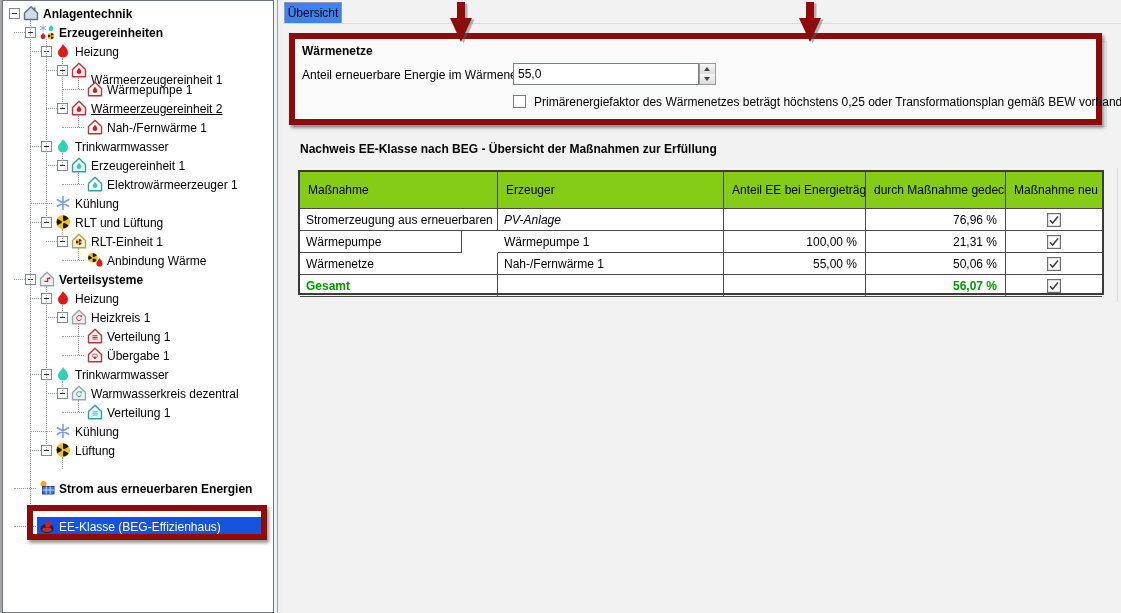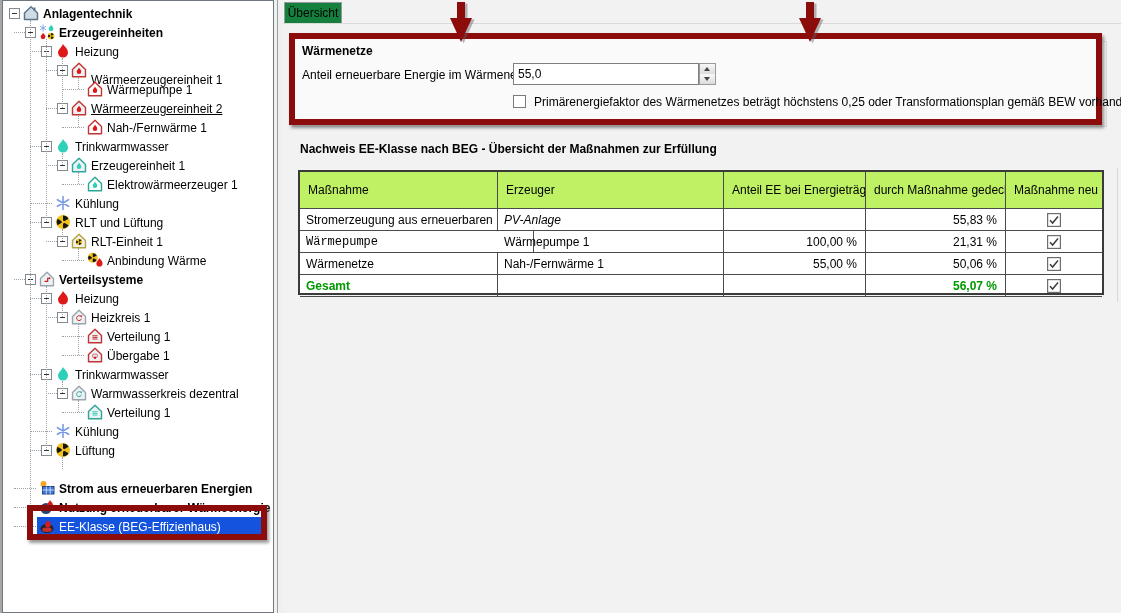--- a/index.html
+++ b/index.html
@@ -13,21 +13,21 @@
   .tree-label.sel{color:#fff;font-weight:bold;}
   .sel-rect{position:absolute;background:#1353dd;}
   .expand-box{position:absolute;width:11px;height:11px;background:#fff;border:1px solid #848b90;box-sizing:border-box;}
   .expand-box .minus{position:absolute;left:2px;top:4px;width:5px;height:1px;background:#333;}
   .tree-icon{position:absolute;width:16px;height:16px;}
   .guide-v{position:absolute;width:0;border-left:1px dotted #9aa0a6;}
   .guide-h{position:absolute;height:0;border-top:1px dotted #9aa0a6;}
   .splitter{left:277px;top:0;width:1px;height:613px;background:#9aa0a6;}
   .right-bg{left:283px;top:0;width:838px;height:613px;background:#f2f2f2;}
   .tabstrip-line{left:283px;top:23px;width:838px;height:1px;background:#dadada;}
-  .tab{left:284px;top:2px;width:58px;height:21px;background:#15803d;border:1px solid #949aa0;border-bottom:none;
+  .tab{left:284px;top:2px;width:58px;height:21px;background:#3b82f6;border:1px solid #949aa0;border-bottom:none;
        box-sizing:border-box;text-align:center;line-height:20px;z-index:2;}
   .groupbox{left:293px;top:41px;width:814px;height:86px;border:1px solid #d9dcde;box-sizing:border-box;}
   .red-box{border:6px solid #8c0c0c;box-shadow:2px 3px 3px rgba(70,70,70,.55);box-sizing:border-box;background:#fafafa;z-index:1;}
   .rb-right{left:289px;top:33px;width:813px;height:92px;}
   .rb-tree{left:27px;top:505px;width:240px;height:35px;background:transparent;z-index:3;}
   .section-title{left:302px;top:44px;font-weight:bold;z-index:2;}
   .share-label{left:302px;top:68px;z-index:2;}
   .share-input{left:513px;top:63px;width:186px;height:22px;border:1px solid #7a8084;background:#fff;
        box-sizing:border-box;padding:0 4px;font:12px "Liberation Sans",sans-serif;z-index:2;}
   .spinner{left:699px;top:63px;width:17px;height:22px;border:1px solid #9a9a9a;box-sizing:border-box;background:#e8e8e8;z-index:2;}
@@ -36,21 +36,21 @@
   .spin-btn.dn{top:10px;}
   .tri{position:absolute;left:4px;width:0;height:0;border-left:3px solid transparent;border-right:3px solid transparent;}
   .tri.up{top:3px;border-bottom:4px solid #444;}
   .tri.dn{top:3px;border-top:4px solid #444;}
   .pef-box{left:513px;top:95px;width:13px;height:13px;border:1px solid #7a7a7a;background:#fff;box-sizing:border-box;z-index:2;}
   .pef-label{left:534px;top:95px;z-index:2;white-space:nowrap;}
   .table-title{left:300px;top:142px;font-weight:bold;}
   .grid{left:298px;top:170px;width:806px;height:125px;border:2px solid #3a3a3a;background:#fff;box-sizing:border-box;}
   .gcell{position:absolute;box-sizing:border-box;border-right:1px solid #4a4a4a;border-bottom:1px solid #4a4a4a;
          overflow:hidden;white-space:pre-line;display:flex;align-items:center;}
-  .gcell.head{background:#bef264;}
+  .gcell.head{background:#84cc16;}
   .gcell.num{justify-content:flex-end;padding-right:8px;white-space:nowrap;}
   .gcell.txt{padding-left:6px;white-space:nowrap;}
   .gcell.ctr{justify-content:center;}
   .gcell.last{border-right:none;}
   .content-edge{left:1117px;top:168px;width:1px;height:134px;background:#d8d8d8;}
   .anno-arrow{z-index:4;}
 </style>
 </head>
 <body>
 
@@ -375,31 +375,20 @@
         <span class="tree-label" style="left: 69px; top: 1px;">Lüftung</span>
       </div>
       <div class="tree-row" style="top: 478px;">
         <div class="guide-h" style="left: 11px; top: 9px; width: 22px;"></div>
         <span class="tree-icon" style="left: 36px; top: 1px;"><svg width="16" height="16" viewBox="0 0 16 16">
             <circle cx="4.5" cy="4" r="3" fill="#f5a623"></circle>
             <rect x="3.5" y="6.5" width="11.5" height="7.5" fill="#3f76d8" stroke="#26477e"></rect>
             <path d="M3.5 10h11.5M7.3 6.5v7.5M11.2 6.5v7.5" stroke="#cfe0ff" stroke-width="0.9"></path>
           </svg></span>
         <span class="tree-label" style="left: 53px; top: 1px; font-weight: bold;">Strom aus erneuerbaren Energien</span>
-      </div>
-      <div class="tree-row" style="top: 497px;">
-        <div class="guide-h" style="left: 11px; top: 9px; width: 22px;"></div>
-        <span class="tree-icon" style="left: 36px; top: 1px;"><svg width="16" height="16" viewBox="0 0 16 16">
-            <circle cx="7" cy="9.5" r="5.5" fill="#27456f"></circle>
-            <path d="M4 9.5a3 1.6 0 0 0 6 0" fill="#2fd0b8"></path>
-            <g transform="translate(6.2,0.5) scale(0.6)">
-              <path d="M8 1C9.5 3.6 13 5.6 13 9.6A5 5 0 0 1 3 9.6C3 6.6 6.5 4.6 8 1Z" fill="#dd1a1a"></path>
-            </g>
-          </svg></span>
-        <span class="tree-label" style="left: 53px; top: 1px; font-weight: bold;">Nutzung erneuerbarer Wärmeenergie</span>
       </div>
       <div class="tree-row" style="top: 516px;">
         <div class="guide-h" style="left: 11px; top: 9px; width: 22px;"></div>
         <div class="sel-rect" style="left: 34px; top: 0px; width: 224px; height: 19px;"></div>
         <span class="tree-icon" style="left: 36px; top: 1px;"><svg width="16" height="16" viewBox="0 0 16 16">
             <ellipse cx="8" cy="10.5" rx="6.6" ry="4.6" fill="#23242e"></ellipse>
             <ellipse cx="8" cy="11.8" rx="4.8" ry="2.2" fill="#c43030"></ellipse>
             <g transform="translate(4.4,1.4) scale(0.56)">
               <path d="M8 1C9.5 3.6 13 5.6 13 9.6A5 5 0 0 1 3 9.6C3 6.6 6.5 4.6 8 1Z" fill="#dd1a1a"></path>
             </g>
@@ -451,26 +440,26 @@
       <div class="gcell head txt" style="left: 198px; top: 0px; width: 226px; height: 37px; padding-left: 8px;">Erzeuger</div>
       <div class="gcell head txt" style="left: 424px; top: 0px; width: 142px; height: 37px; padding-left: 8px;">Anteil EE
 bei Energieträger</div>
       <div class="gcell head txt" style="left: 566px; top: 0px; width: 140px; height: 37px; padding-left: 8px;">durch Maßnahme
 gedeckter Anteil</div>
       <div class="gcell head txt last" style="left: 706px; top: 0px; width: 96px; height: 37px; padding-left: 8px;">Maßnahme neu
 hinzugekommen</div>
       <div class="gcell txt" style="left: 0px; top: 37px; width: 198px; height: 22px;">Stromerzeugung aus erneuerbaren Energ...</div>
       <div class="gcell txt" style="left: 198px; top: 37px; width: 226px; height: 22px; font-style: italic;">PV-Anlage</div>
       <div class="gcell num" style="left: 424px; top: 37px; width: 142px; height: 22px;"></div>
-      <div class="gcell num" style="left: 566px; top: 37px; width: 140px; height: 22px;">55,83 %</div>
+      <div class="gcell num" style="left: 566px; top: 37px; width: 140px; height: 22px;">76,96 %</div>
       <div class="gcell ctr last" style="left: 706px; top: 37px; width: 96px; height: 22px;"><svg width="14" height="14" viewBox="0 0 14 14">
           <rect x="0.5" y="0.5" width="13" height="13" fill="#fff" stroke="#6e6e6e" stroke-width="1.4"></rect>
           <path d="M3 7.2l2.6 2.8L11 3.6" stroke="#3d3d3d" stroke-width="1.5" fill="none"></path>
         </svg></div>
-      <div class="gcell txt" style="left: 0px; top: 59px; width: 234px; height: 22px; font-family: Liberation Mono, monospace;">Wärmepumpe</div>
+      <div class="gcell txt" style="left: 0px; top: 59px; width: 162px; height: 22px;">Wärmepumpe</div>
       <div class="gcell txt" style="left: 198px; top: 59px; width: 226px; height: 22px;">Wärmepumpe 1</div>
       <div class="gcell num" style="left: 424px; top: 59px; width: 142px; height: 22px;">100,00 %</div>
       <div class="gcell num" style="left: 566px; top: 59px; width: 140px; height: 22px;">21,31 %</div>
       <div class="gcell ctr last" style="left: 706px; top: 59px; width: 96px; height: 22px;"><svg width="14" height="14" viewBox="0 0 14 14">
           <rect x="0.5" y="0.5" width="13" height="13" fill="#fff" stroke="#6e6e6e" stroke-width="1.4"></rect>
           <path d="M3 7.2l2.6 2.8L11 3.6" stroke="#3d3d3d" stroke-width="1.5" fill="none"></path>
         </svg></div>
       <div class="gcell txt" style="left: 0px; top: 81px; width: 198px; height: 22px;">Wärmenetze</div>
       <div class="gcell txt" style="left: 198px; top: 81px; width: 226px; height: 22px;">Nah-/Fernwärme 1</div>
       <div class="gcell num" style="left: 424px; top: 81px; width: 142px; height: 22px;">55,00 %</div>

